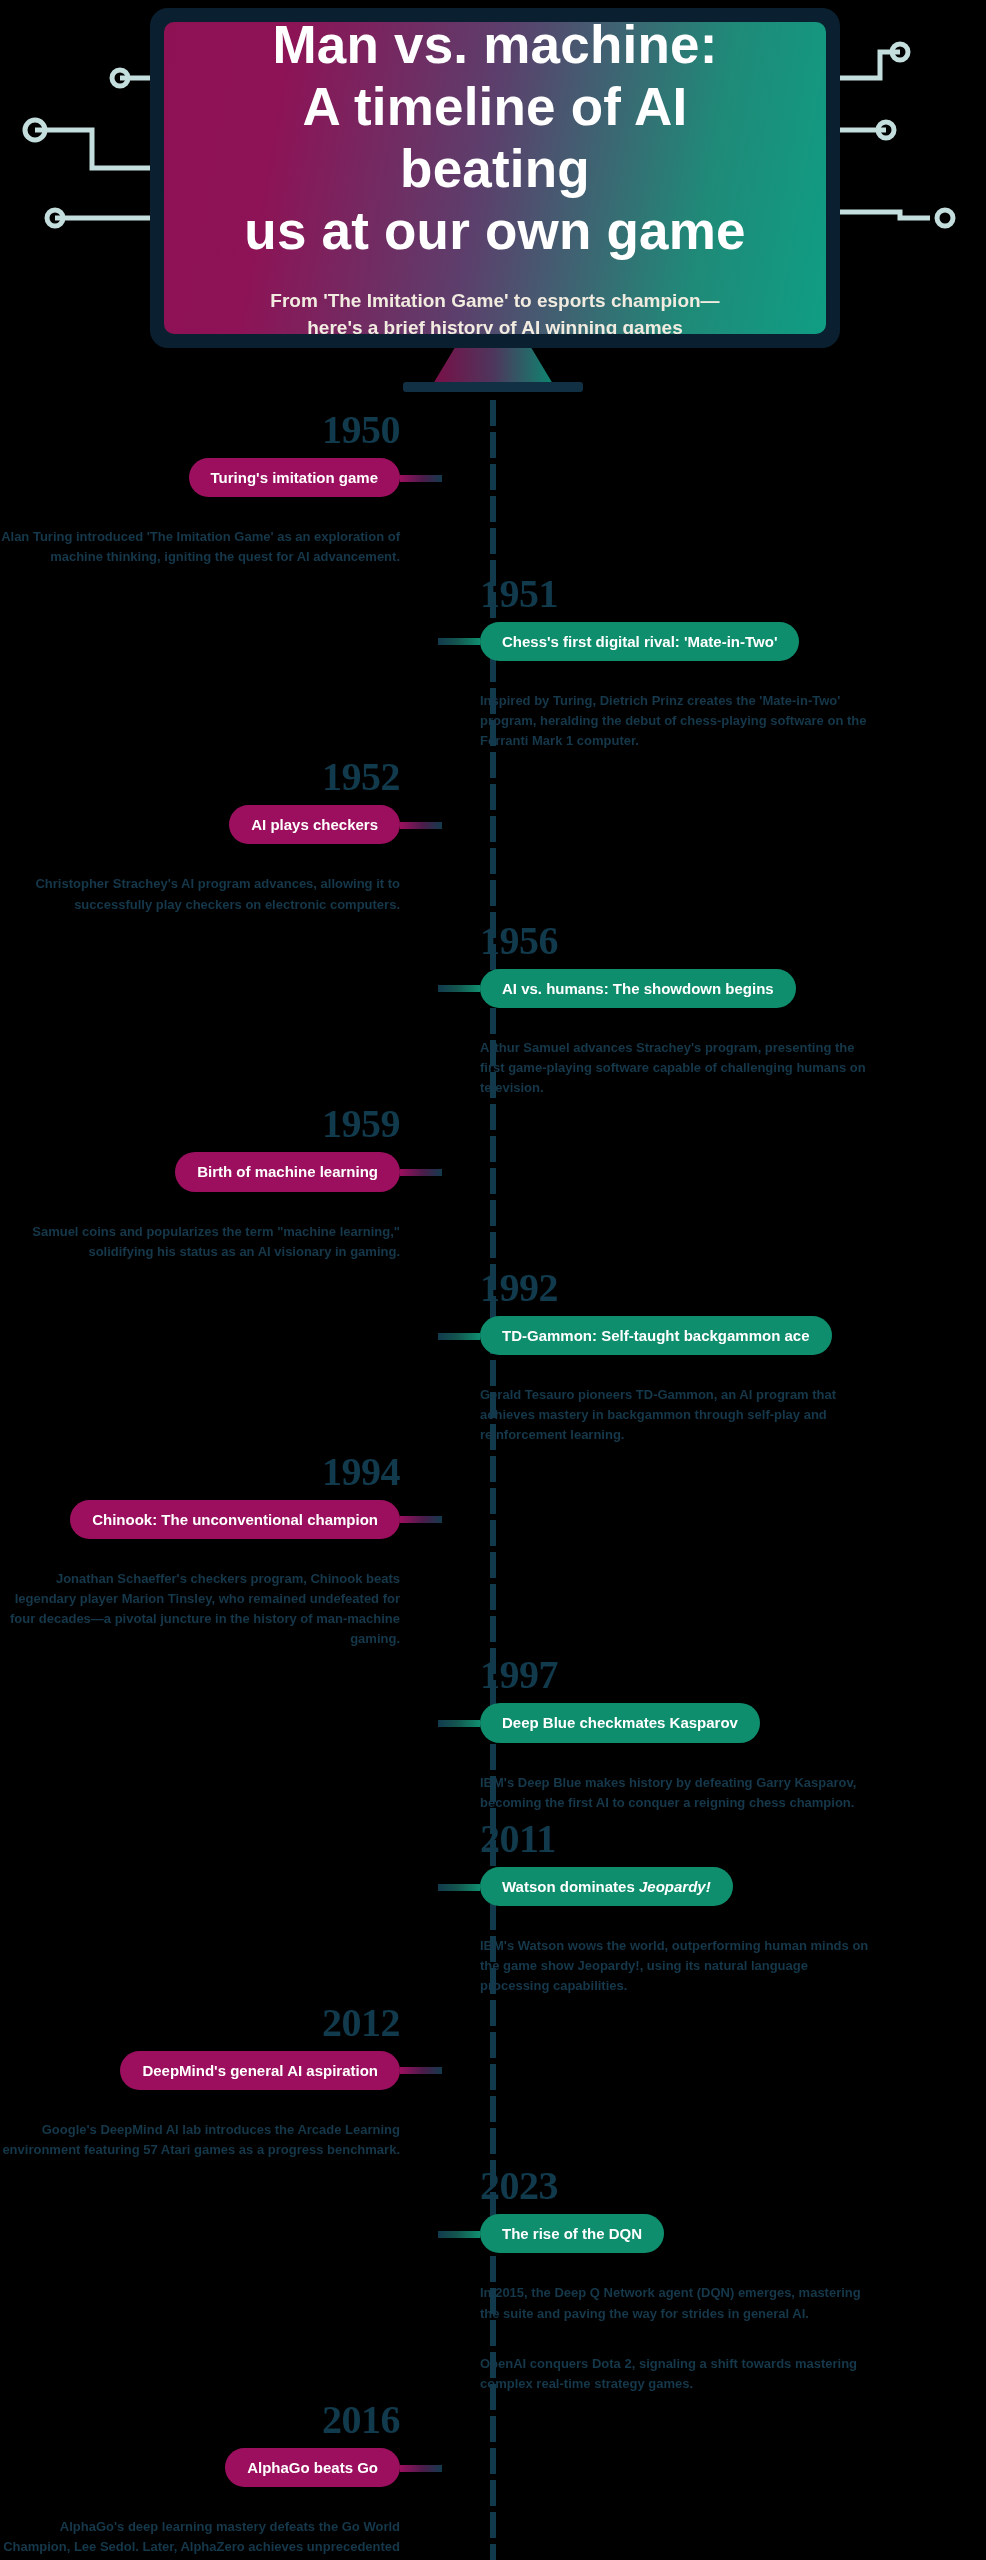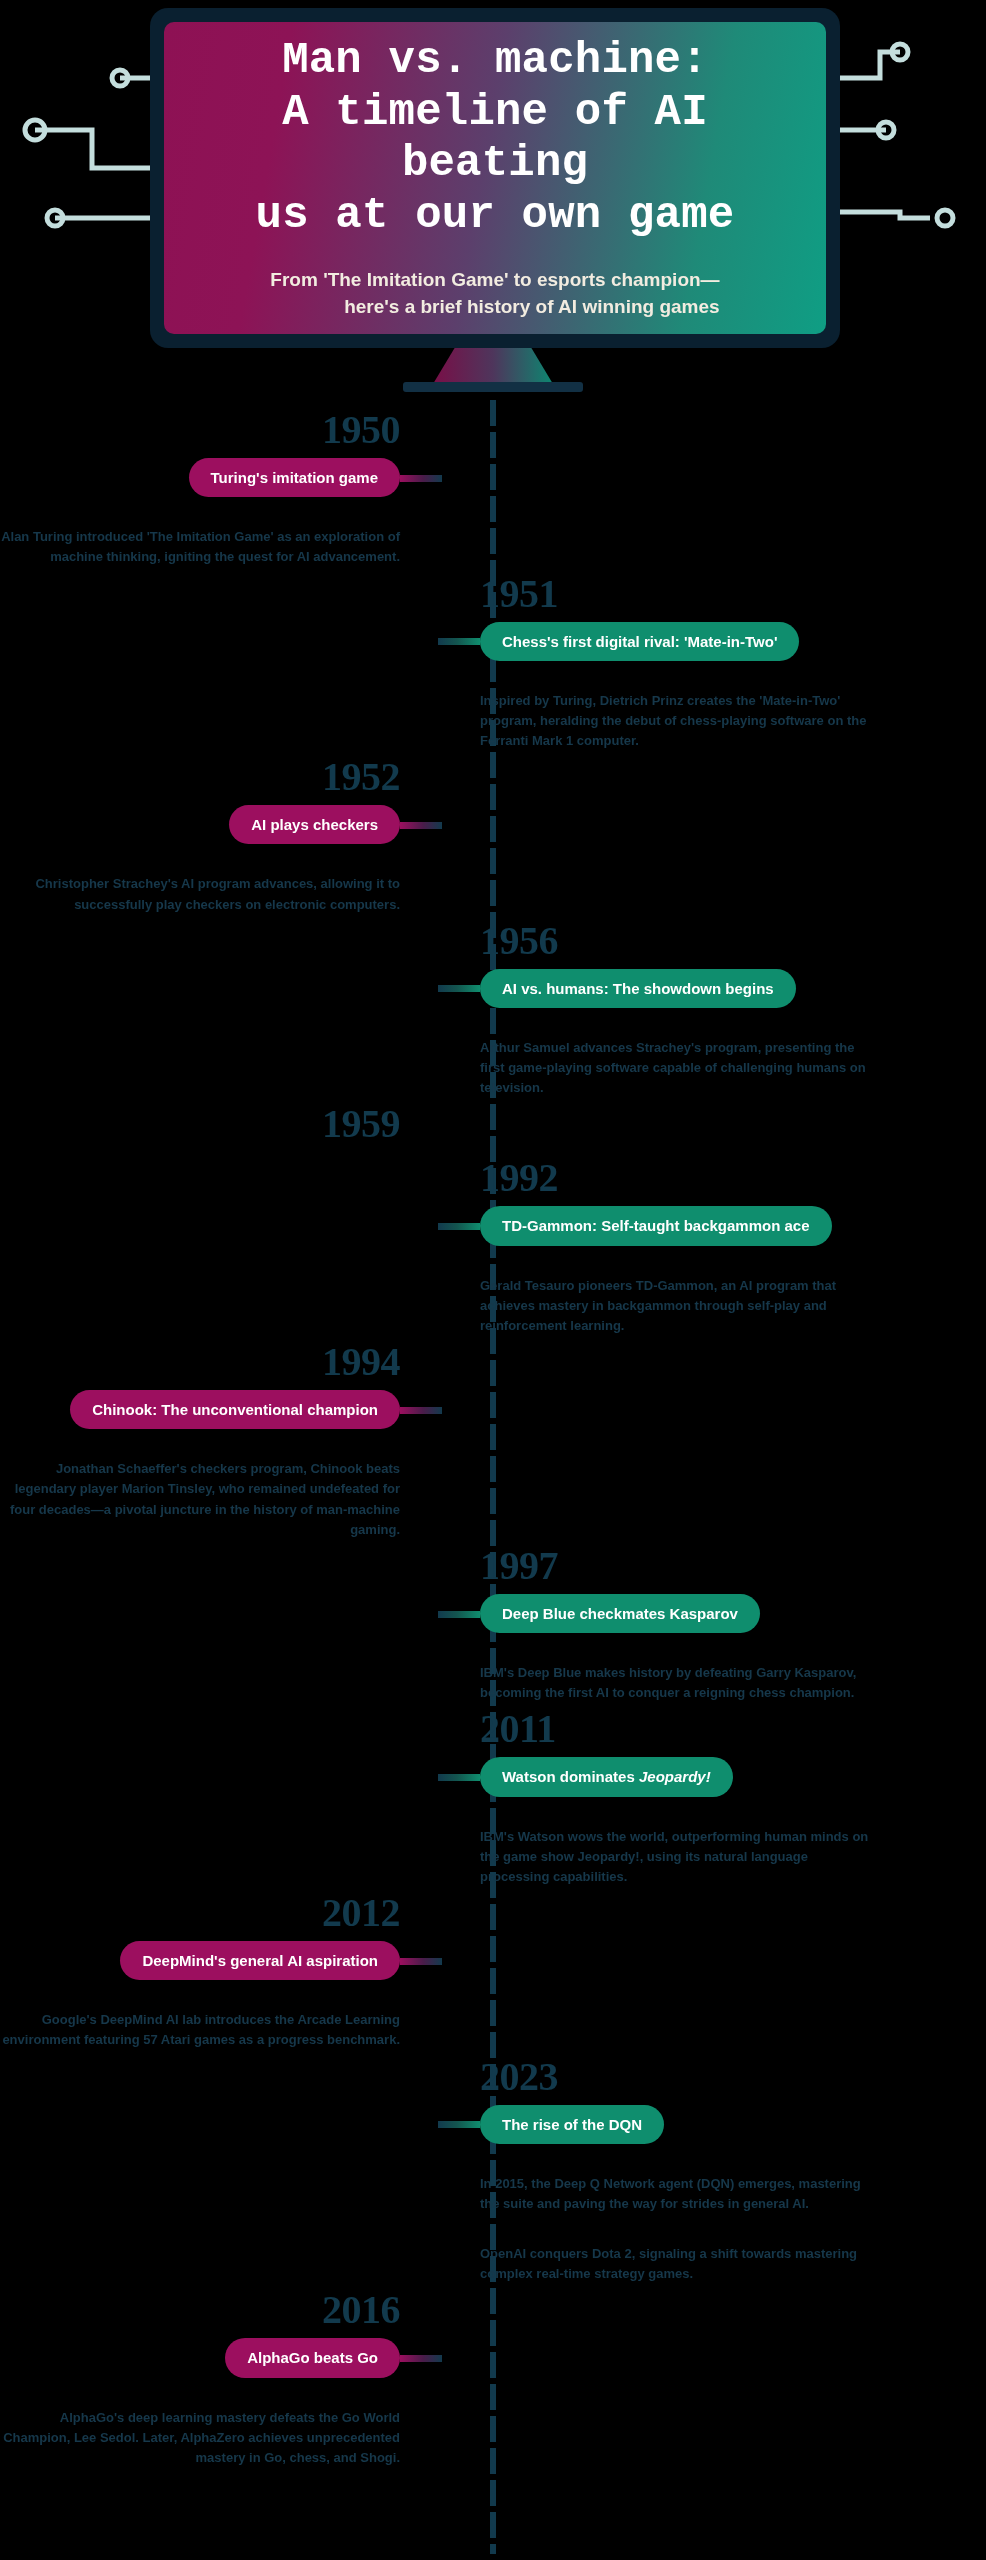--- a/index.html
+++ b/index.html
@@ -50,37 +50,37 @@
     background: linear-gradient(100deg, #8e1154 0%, #8d1356 18%, #5c3f6c 48%, #1f8a78 80%, #0f9e84 100%);
     display: flex;
     flex-direction: column;
     align-items: center;
     justify-content: center;
     padding: 28px 40px;
     overflow: hidden;
   }
 
   .hdr-title {
-    font-family: Liberation Mono, monospace;
-    font-weight: bold;
-    font-size: 44px;
+    font-family: Liberation Sans, sans-serif;
+    font-weight: bold;
+    font-size: 53px;
     line-height: 1.17;
     color: #ffffff;
     text-align: center;
     letter-spacing: 0.2px;
   }
 
   .hdr-sub {
     margin-top: 26px;
     font-family: "Liberation Sans", sans-serif;
     font-weight: bold;
     font-size: 19px;
     line-height: 1.4;
     color: #f2ece0;
-    text-align: right;
+    text-align: center;
   }
 
   .monitor-neck {
     position: absolute;
     left: 50%;
     transform: translateX(-50%);
     top: 348px;
     width: 120px;
     height: 36px;
     background: linear-gradient(90deg, #8e1154 0%, #5c3f6c 50%, #0f9e84 100%);
@@ -271,20 +271,21 @@
           <div class="spacer"></div>
         </div>
         <div class="col right">
           <div class="year">1956</div>
           <div class="pill-wrap"><div class="pill teal">AI vs. humans: The showdown begins<div class="connector"></div></div><div class="desc">Arthur Samuel advances Strachey's program, presenting the first game-playing software capable of challenging humans on television.</div></div>
         </div>
       </div>
       <div class="row">
         <div class="col left">
           <div class="year">1959</div>
+          <div class="pill-wrap"><div class="pill magenta">Birth of machine learning<div class="connector"></div></div><div class="desc">Samuel coins and popularizes the term "machine learning," solidifying his status as an AI visionary in gaming.</div></div>
         </div>
         <div class="col right">
           <div class="spacer"></div>
         </div>
       </div>
       <div class="row">
         <div class="col left">
           <div class="spacer"></div>
         </div>
         <div class="col right">

